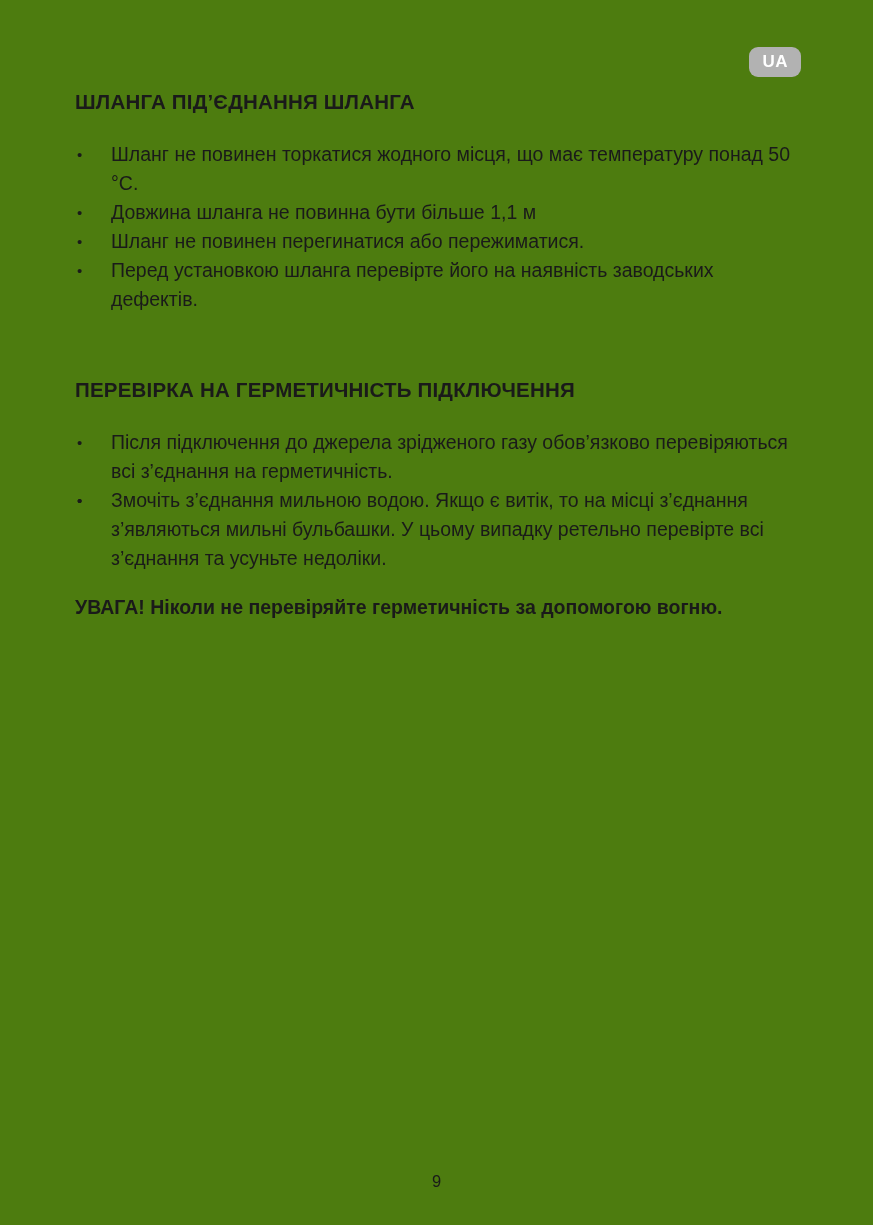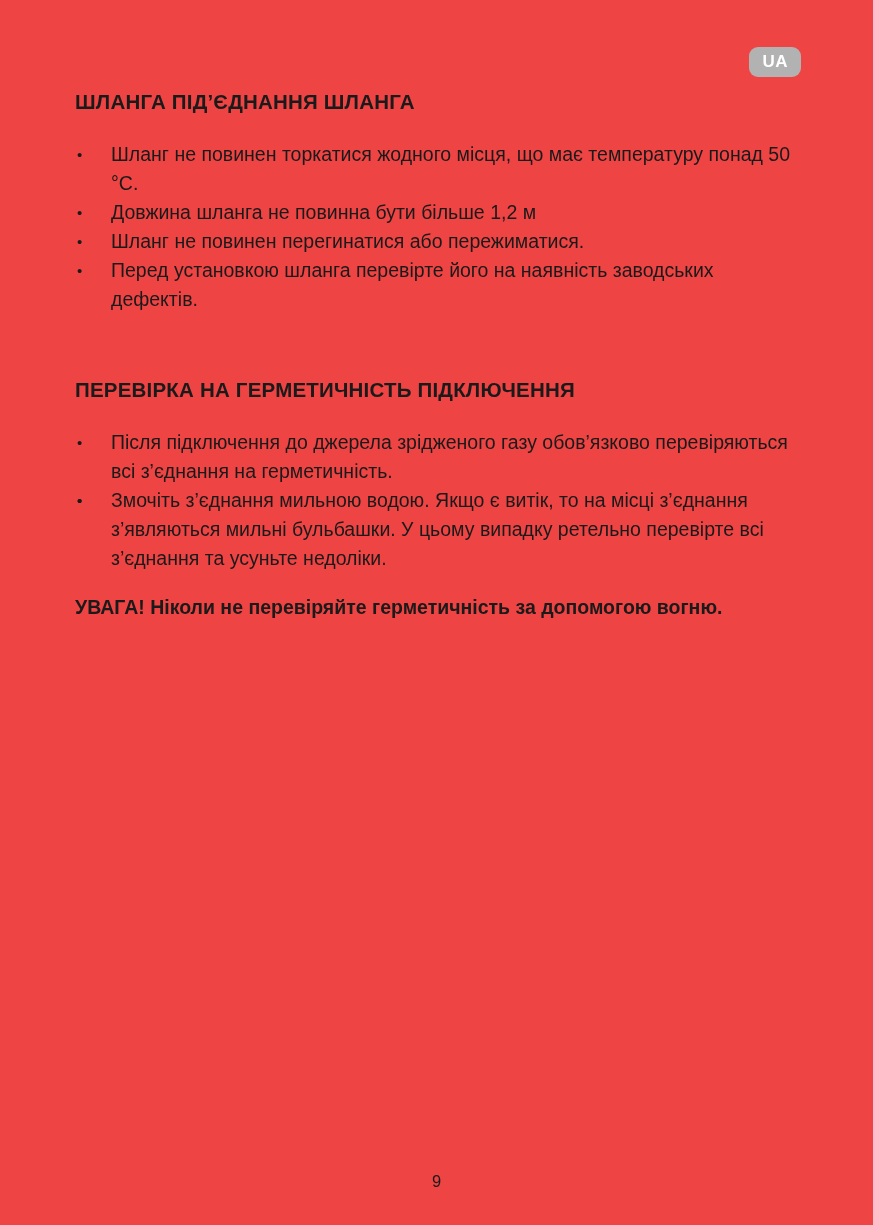--- a/index.html
+++ b/index.html
@@ -6,21 +6,21 @@
   html, body { margin: 0; padding: 0; }
   body {
     background: #ffffff;
     font-family: "Liberation Sans", "DejaVu Sans", sans-serif;
     color: #1a1a1a;
   }
   .page {
     position: relative;
     width: 873px;
     height: 1225px;
-    background: #ef4444;
+    background: #4d7c0f;
     overflow: hidden;
     padding-left: 28px;
   }
   .lang-badge {
     position: absolute;
     top: 47px;
     right: 72px;
     background: #b2b2b2;
     color: #ffffff;
     font-weight: bold;
@@ -91,21 +91,21 @@
 
     <h2 class="section-heading">ШЛАНГА ПІД’ЄДНАННЯ ШЛАНГА</h2>
 
     <ul class="bullet-list">
       <li>
         <span class="bullet">•</span>
         <span>Шланг не повинен торкатися жодного місця, що має температуру понад 50 °С.</span>
       </li>
       <li>
         <span class="bullet">•</span>
-        <span>Довжина шланга не повинна бути більше 1,2 м</span>
+        <span>Довжина шланга не повинна бути більше 1,1 м</span>
       </li>
       <li>
         <span class="bullet">•</span>
         <span>Шланг не повинен перегинатися або пережиматися.</span>
       </li>
       <li>
         <span class="bullet">•</span>
         <span>Перед установкою шланга перевірте його на наявність заводських дефектів.</span>
       </li>
     </ul>

